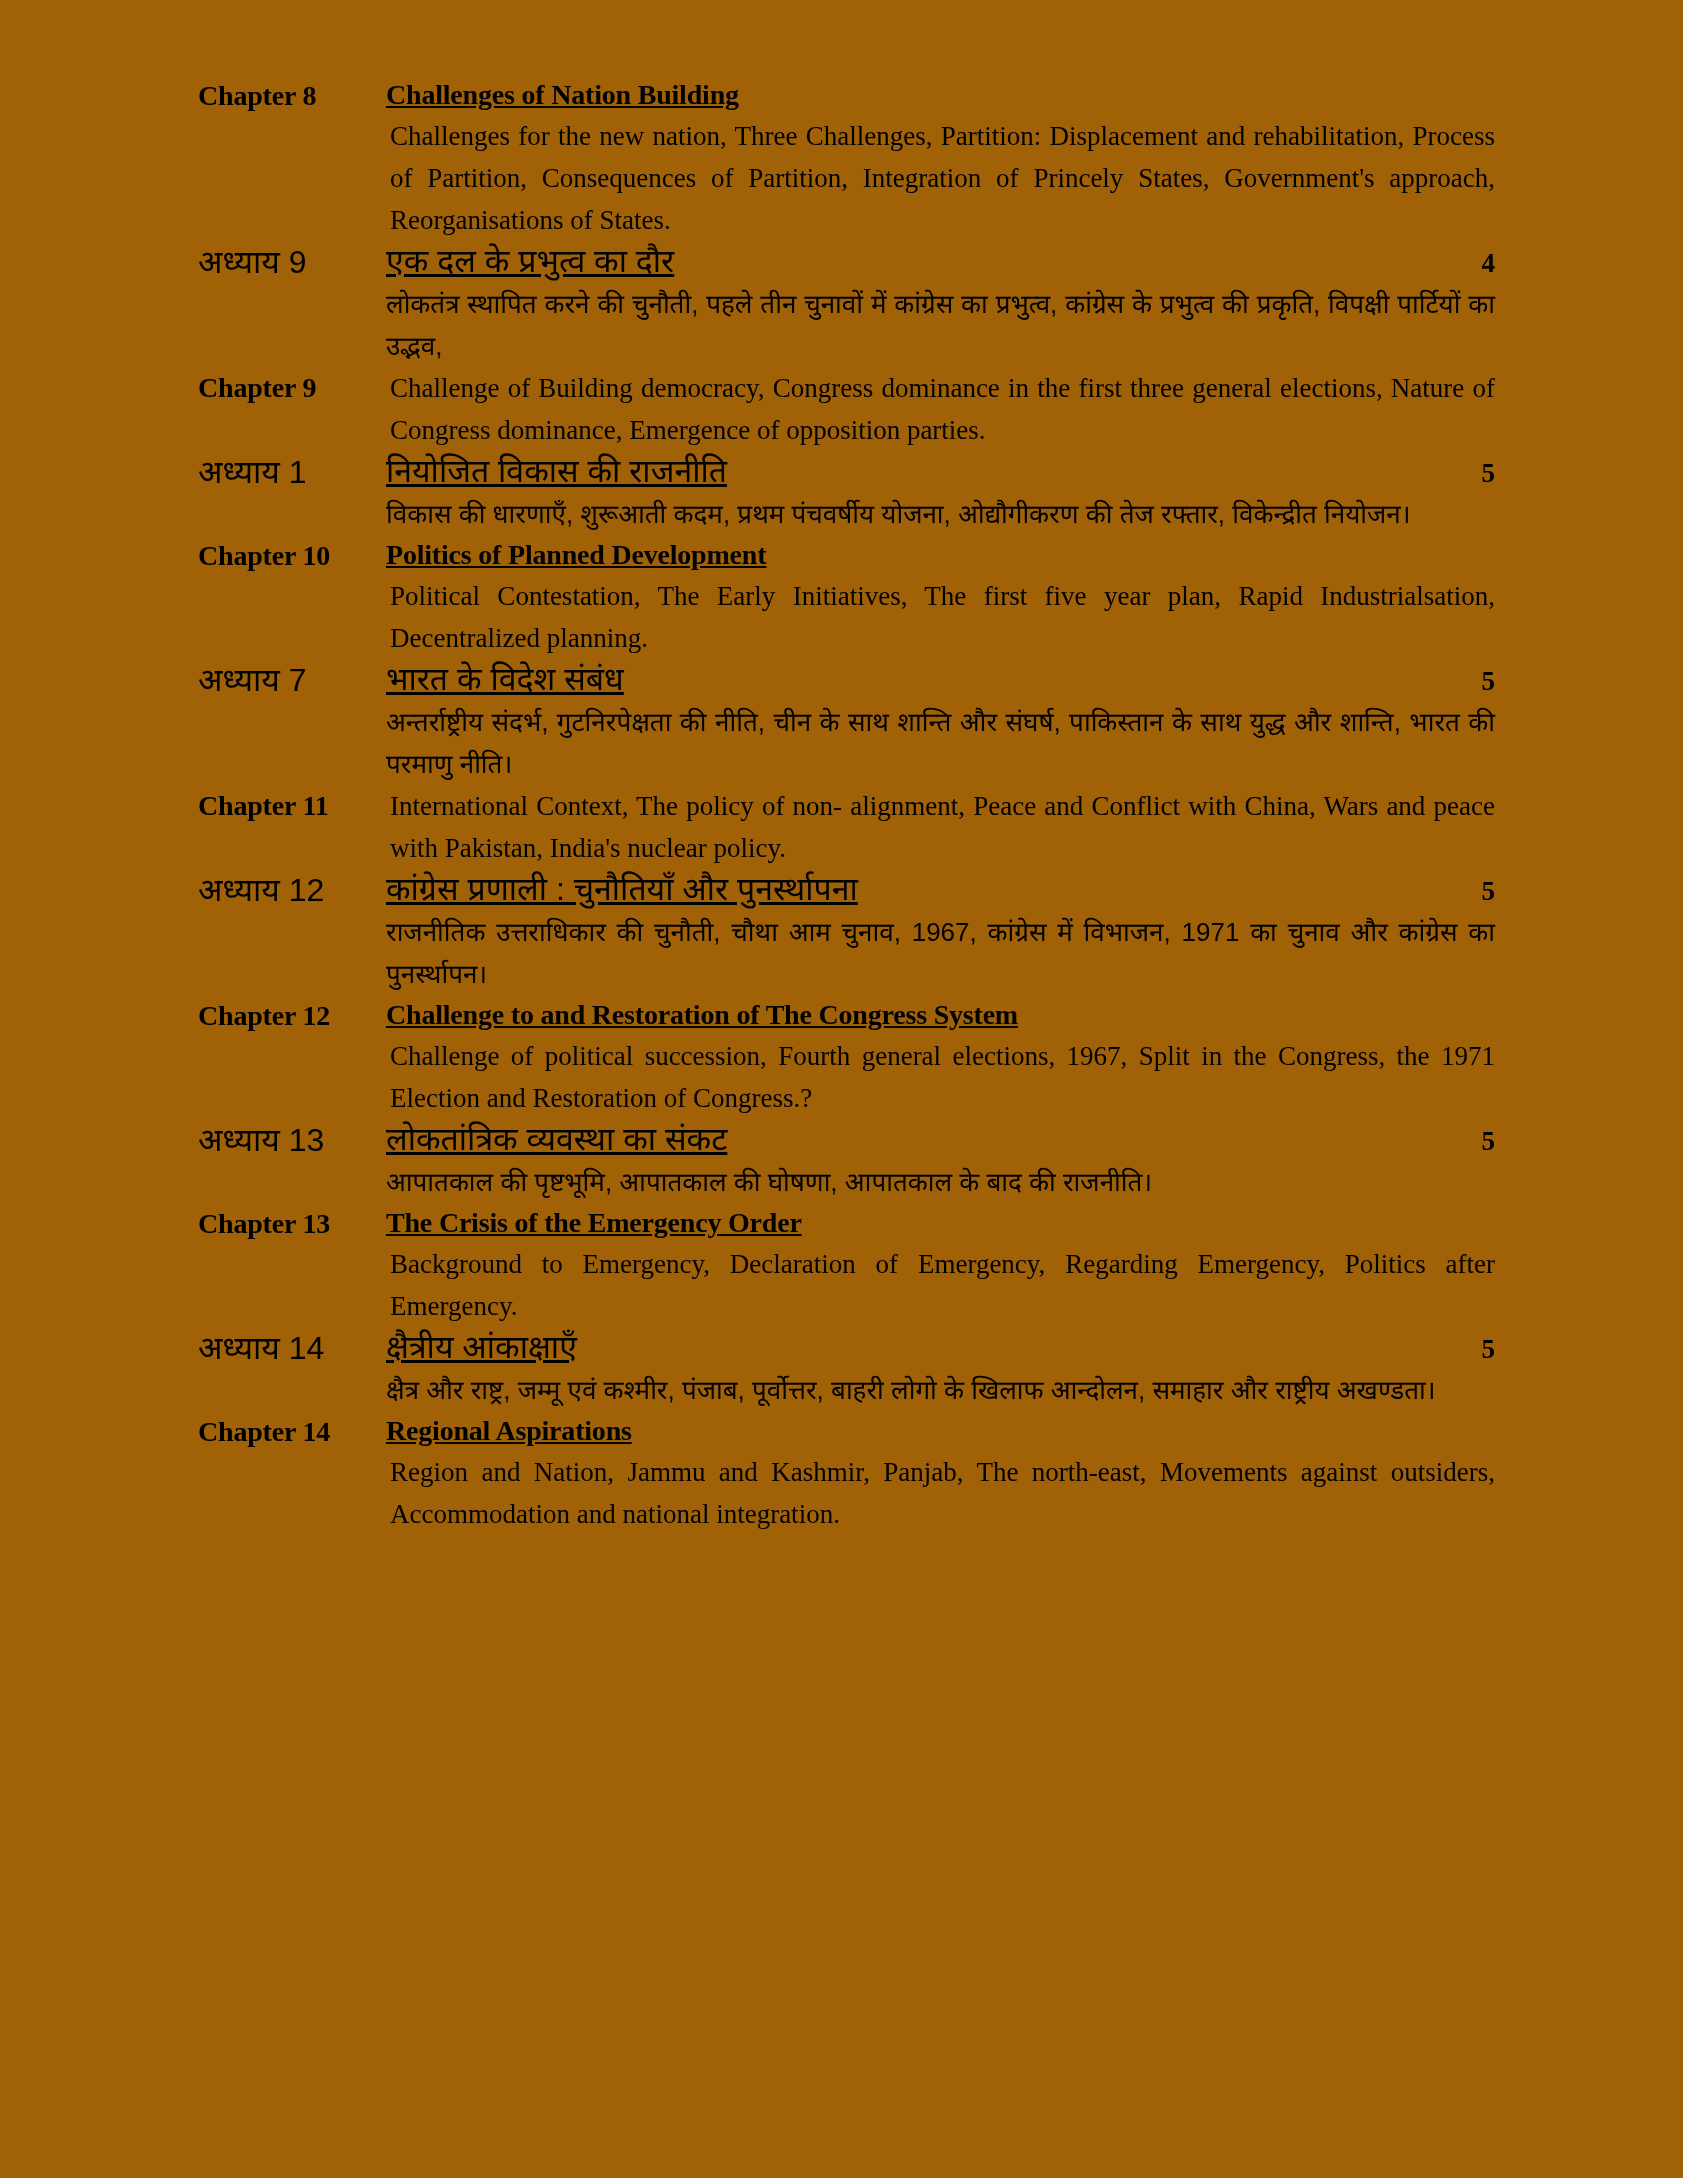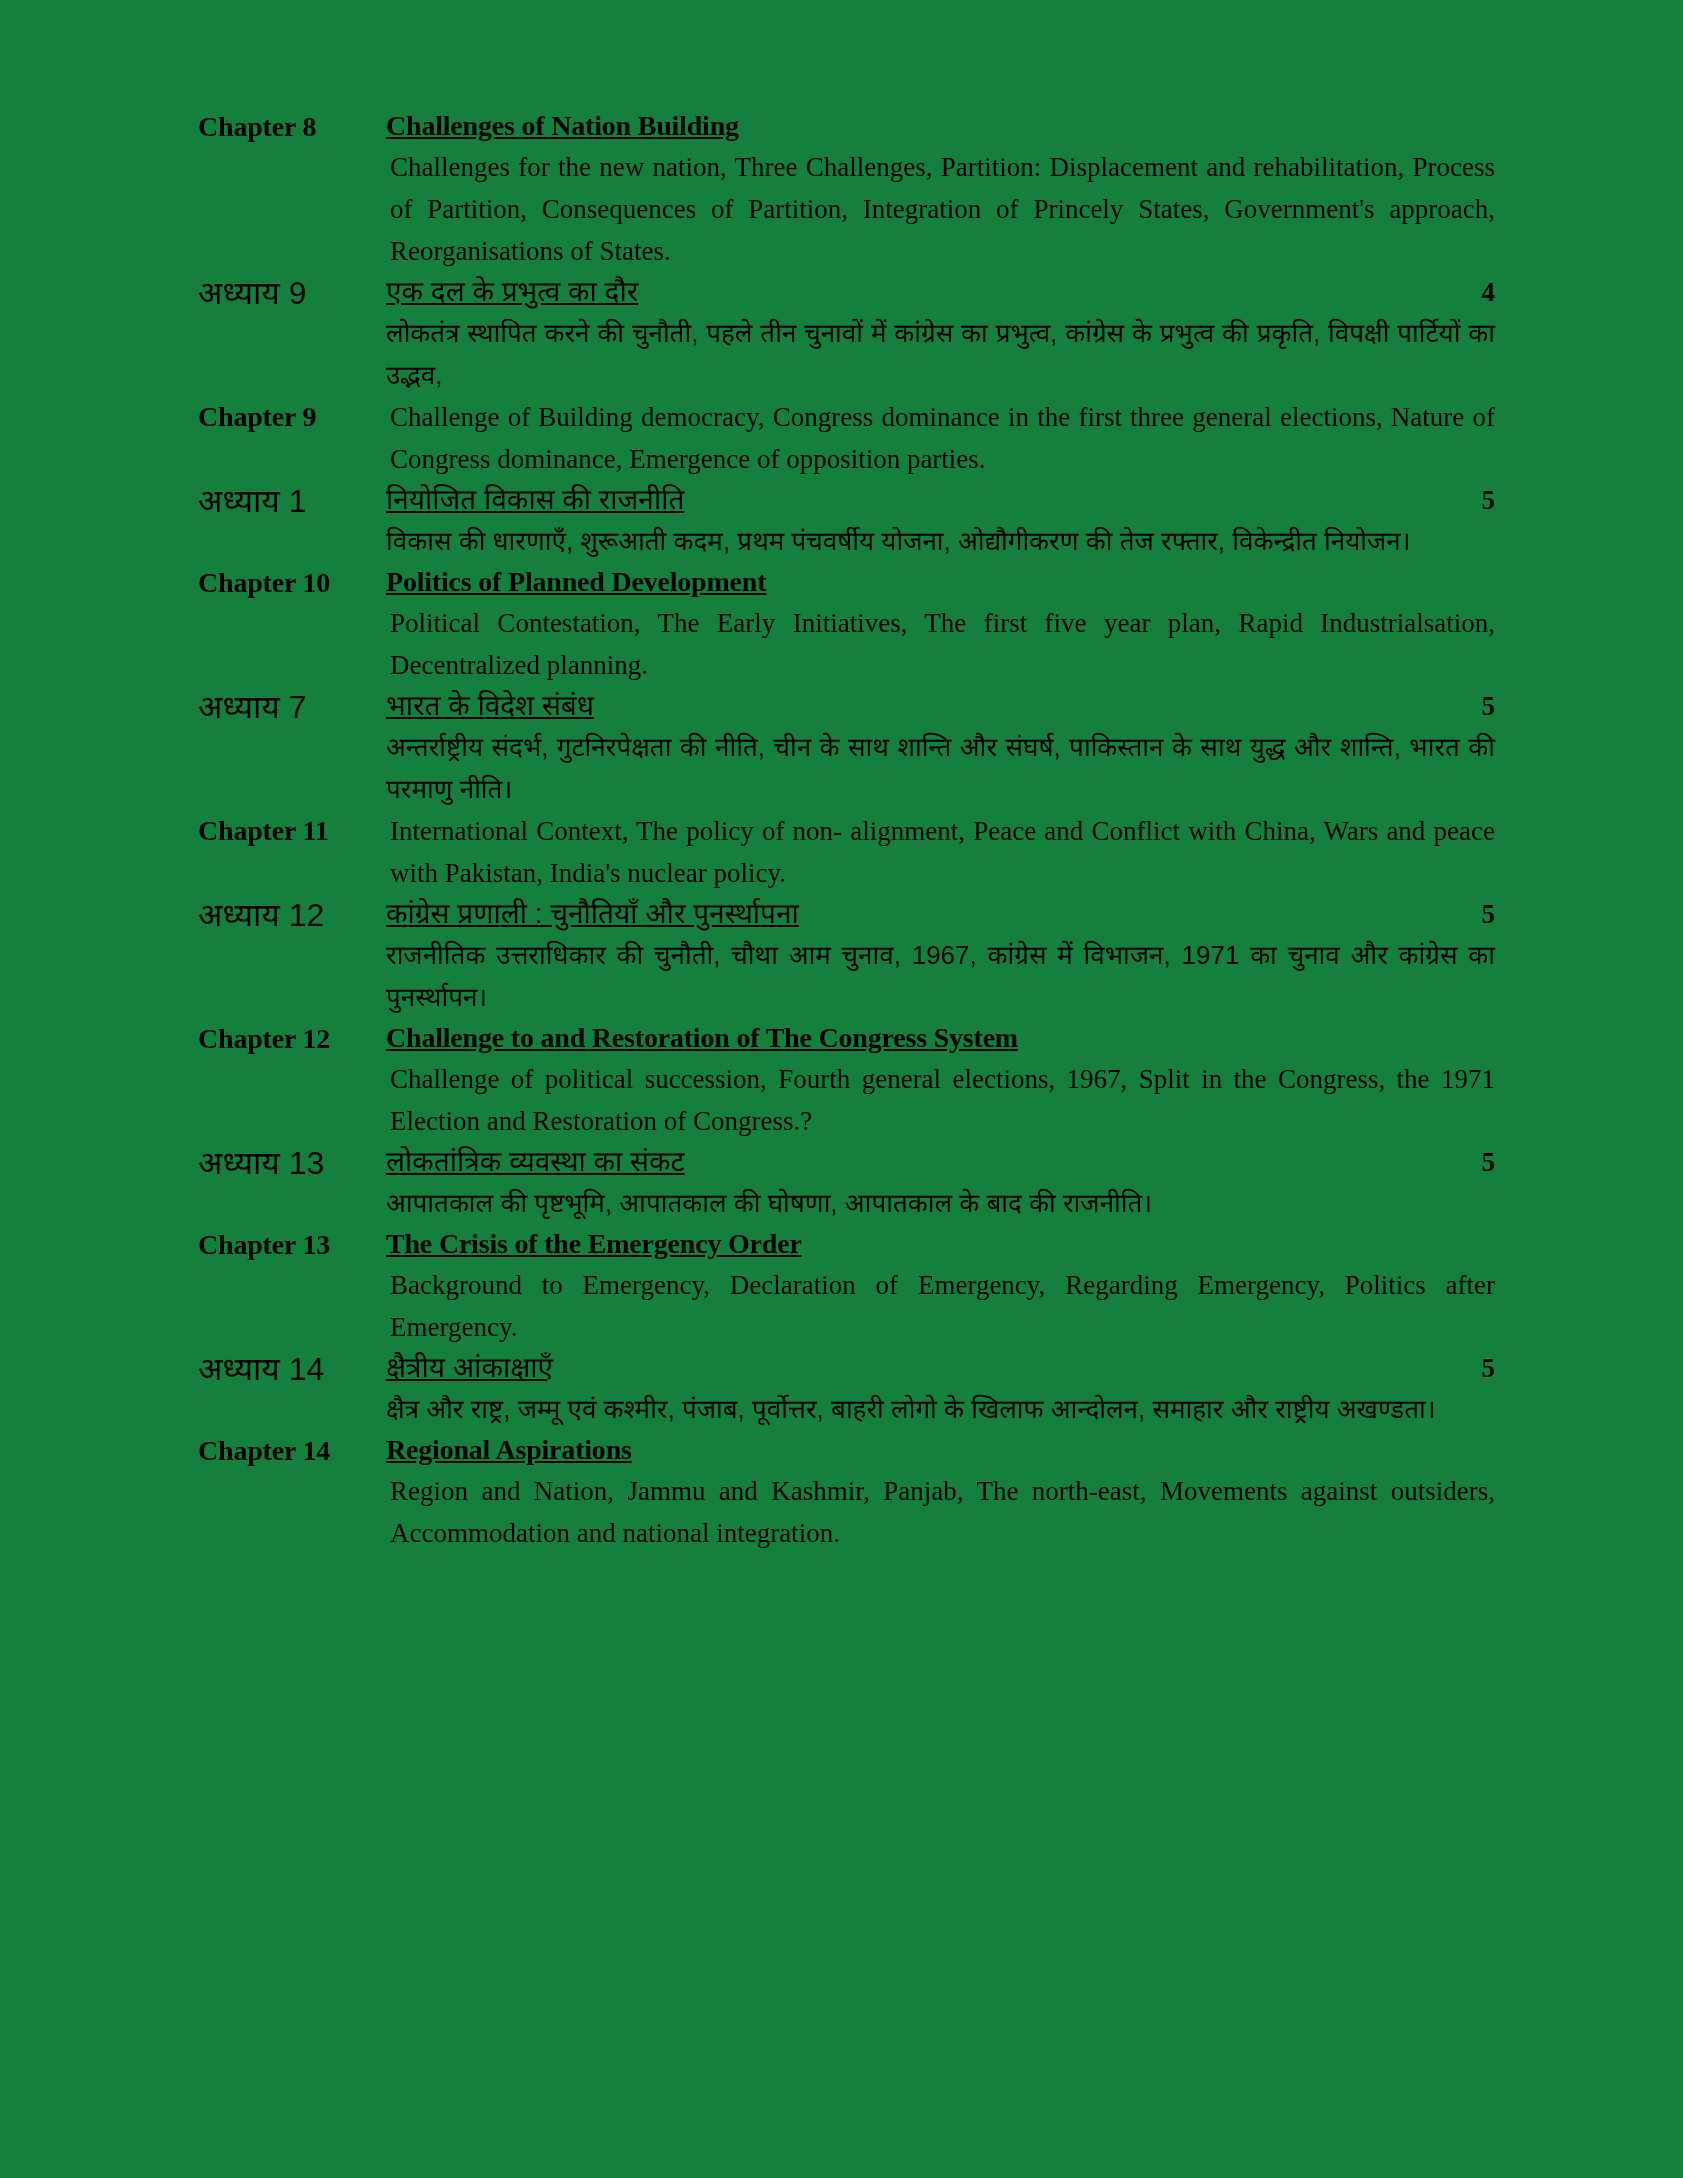--- a/index.html
+++ b/index.html
@@ -3,24 +3,24 @@
 <meta charset="utf-8">
 <style>
   html, body {
     margin: 0;
     padding: 0;
     background: #ffffff;
   }
   .page {
     width: 1683px;
     height: 2178px;
-    background: #15803d;
+    background: #a16207;
     position: relative;
     box-sizing: border-box;
-    padding: 106px 188px 0 198px;
+    padding: 75px 188px 0 198px;
     font-family: "Liberation Serif", "DejaVu Serif", serif;
     color: #000000;
   }
   .toc {
     width: 1297px;
   }
   .entry {
     display: flex;
     align-items: flex-start;
     margin-bottom: 0;
@@ -61,21 +61,21 @@
   }
 
   
   .hi .label-col {
     font-family: "Liberation Sans", "DejaVu Sans", sans-serif;
     font-size: 32px;
     line-height: 40px;
   }
   .hi .title {
     font-family: "Liberation Sans", "DejaVu Sans", sans-serif;
-    font-size: 28px;
+    font-size: 32px;
     line-height: 40px;
   }
   .hi .desc {
     font-family: "Liberation Sans", "DejaVu Sans", sans-serif;
     font-size: 26px;
     line-height: 42px;
     text-align: justify;
     text-align-last: left;
   }
   .title-row {

